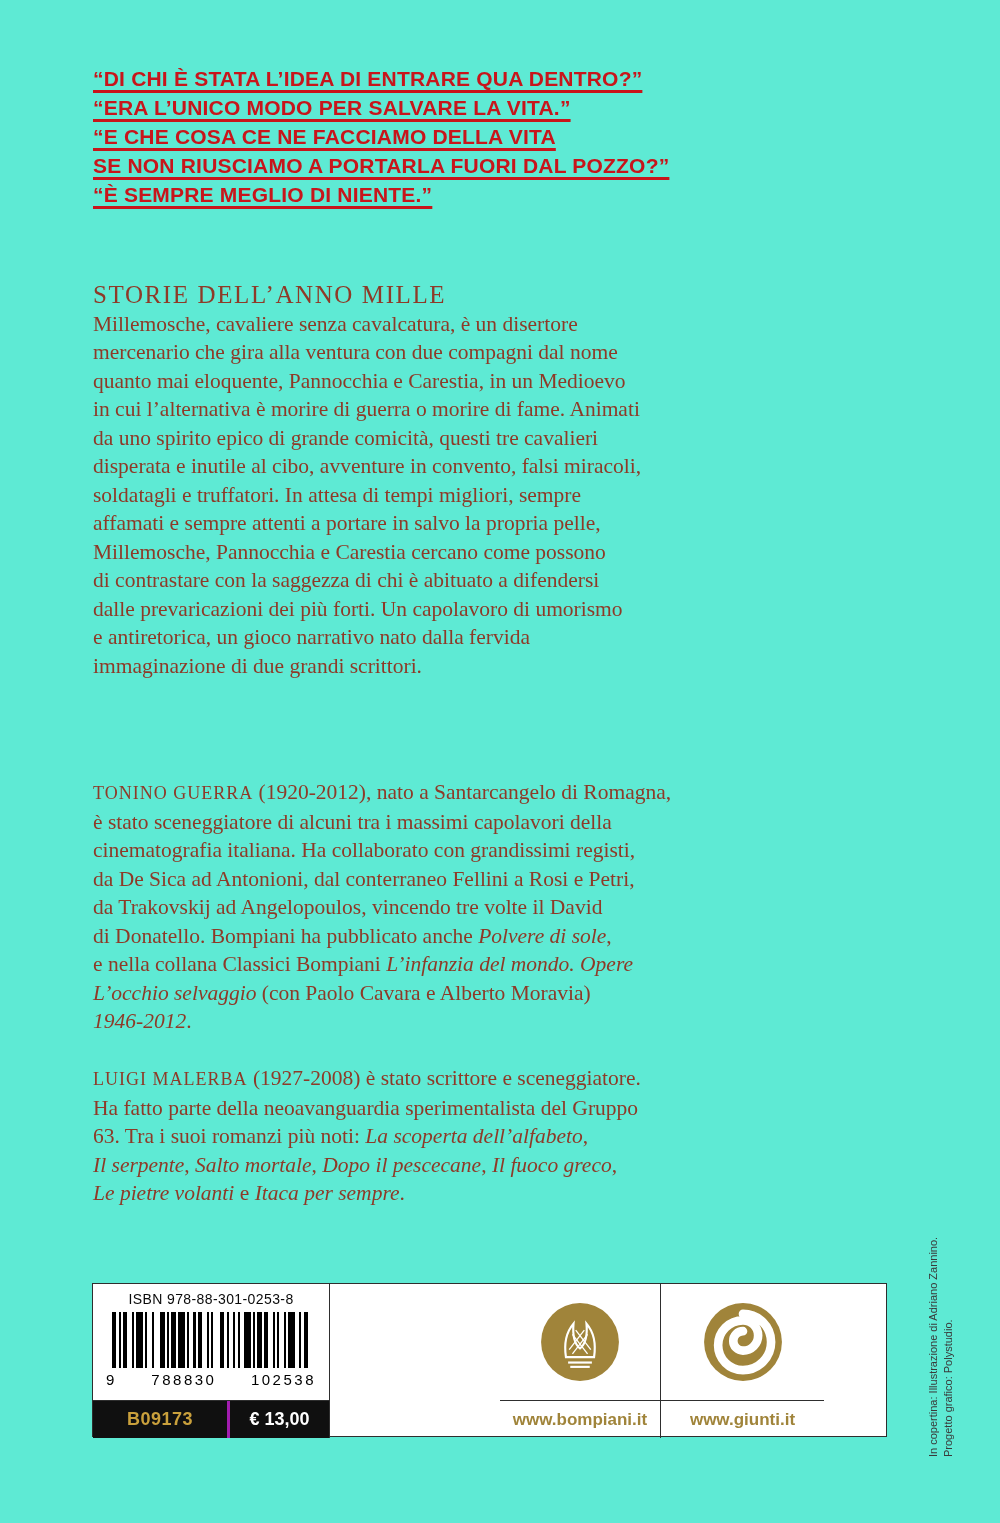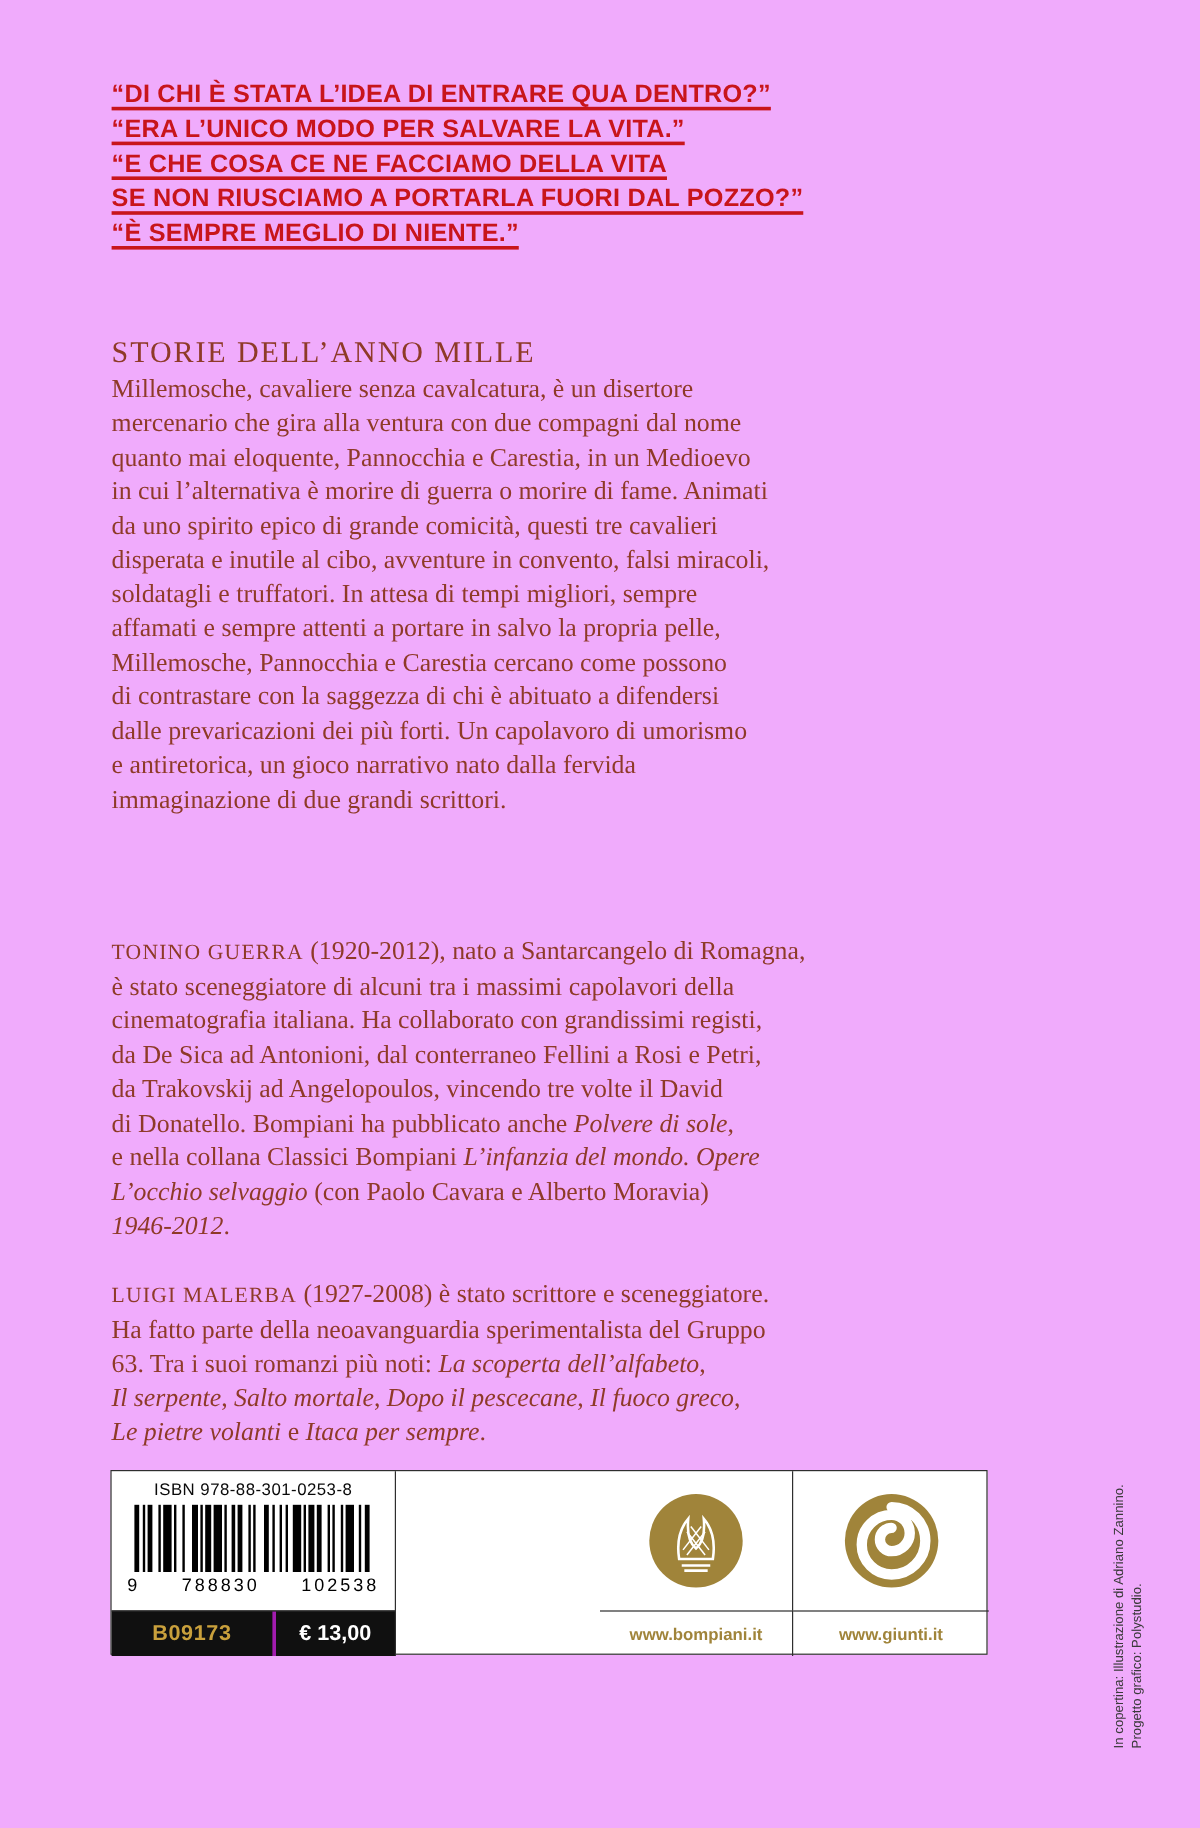--- a/index.html
+++ b/index.html
@@ -3,21 +3,21 @@
 <meta charset="utf-8">
 <style>
   :root{
     --dialogue-red:#c8151b;
     --body-brown:#8e3a28;
     --gold:#a0843a;
     --bar-black:#101010;
     --border:#2e2e2e;
   }
   html,body{margin:0;padding:0;background:#fff;}
-  .page{position:relative;width:1000px;height:1523px;background:#f0abfc;overflow:hidden;
+  .page{position:relative;width:1000px;height:1523px;background:#5eead4;overflow:hidden;
         font-family:"Liberation Serif",serif;}
 
   
   .dialogue{position:absolute;left:93px;top:64px;
             font-family:"Liberation Sans",sans-serif;font-weight:bold;
             font-size:21px;line-height:29px;color:var(--dialogue-red);}
   .dialogue .tline{white-space:nowrap;text-decoration:underline;
                    text-decoration-thickness:2.5px;text-underline-offset:4px;
                    letter-spacing:.2px;}
 
@@ -26,21 +26,21 @@
               font-size:21.5px;line-height:28.5px;width:800px;}
   .text-block .tline{white-space:nowrap;}
   #desc{top:281px;}
   #author1{top:778px;}
   #author2{top:1064px;}
   .heading-line{font-size:25px;letter-spacing:1.6px;white-space:nowrap;}
   .sc{font-size:18px;letter-spacing:1px;}
   .i{font-style:italic;}
 
   
-  #footer{position:absolute;left:92px;top:1225px;width:731px;height:154px;
+  #footer{position:absolute;left:92px;top:1283px;width:795px;height:154px;
           display:grid;grid-template-columns:237px 170px 161px 163px;
           grid-template-rows:116px 38px;border:1px solid var(--border);
           box-sizing:border-box;font-family:"Liberation Sans",sans-serif;background:#fff;}
   #footer .cell{border-right:1px solid var(--border);box-sizing:border-box;}
   #footer .lastcol{border-right:none;}
 
   .barcode-cell{grid-column:1;grid-row:1;display:flex;flex-direction:column;
                 align-items:center;padding-top:7px;}
   .isbn{font-size:14px;color:#0a0a0a;letter-spacing:.4px;margin-bottom:5px;}
   .bars{width:198px;height:56px;display:flex;align-items:stretch;}
@@ -62,21 +62,21 @@
                justify-content:center;align-items:center;
                font-family:"Liberation Serif",serif;font-size:17px;
                letter-spacing:2.5px;line-height:26px;color:#222;}
   .series-cell .tline{white-space:nowrap;}
 
   .logo-cell{display:flex;align-items:center;justify-content:center;grid-row:1;}
   #bompiani-logo-cell{grid-column:3;}
   #giunti-logo-cell{grid-column:4;}
   .url-cell{grid-row:2;display:flex;align-items:center;justify-content:center;
             border-top:1px solid var(--border);box-sizing:border-box;
-            color:var(--gold);font-weight:bold;font-size:14px;}
+            color:var(--gold);font-weight:bold;font-size:17px;}
   #bompiani-url-cell{grid-column:3;}
   #giunti-url-cell{grid-column:4;}
   .gold-disc{fill:var(--gold);}
 
   
   .credits{position:absolute;left:926px;top:1222px;height:235px;
            writing-mode:vertical-rl;transform:rotate(180deg);
            font-family:"Liberation Sans",sans-serif;font-size:11px;
            line-height:15px;color:#3a3a3a;}
   .credits .tline{white-space:nowrap;}

